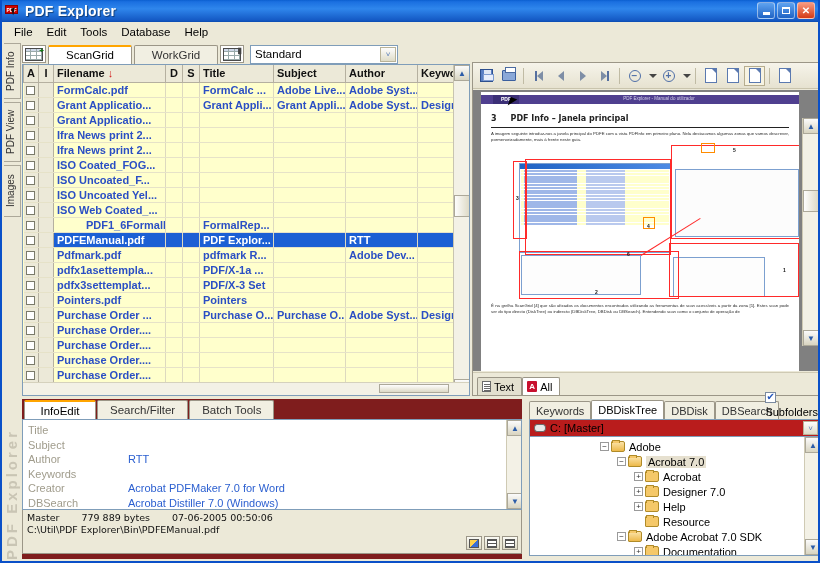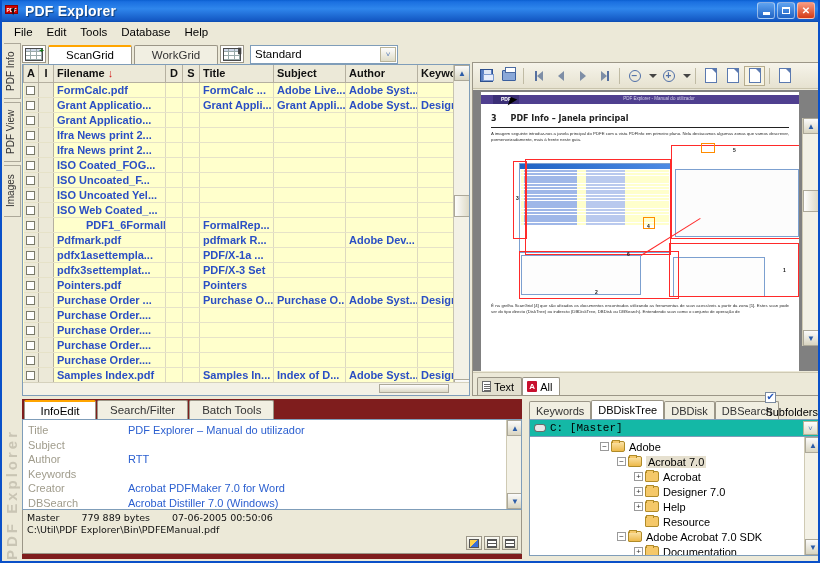--- a/index.html
+++ b/index.html
@@ -372,23 +372,23 @@
   }
   .chkbox {
     width: 11px; height: 11px; background: #fff; border: 1px solid #7a8aa0;
     position: relative;
   }
   .chkbox.on:after {
     content: "✔"; position: absolute; left: 0px; top: -2px;
     font-size: 10px; color: #2255bb;
   }
   .tp-drive {
-    height: 18px; background: #14b8a6; border: 1px solid #7f9db9;
+    height: 18px; background: #b91c1c; border: 1px solid #7f9db9;
     display: flex; align-items: center; gap: 4px; padding-left: 4px;
-    font-size: 11px; position: relative; font-family: Liberation Mono, monospace;
+    font-size: 11px; position: relative;
   }
   .ico-drive {
     width: 12px; height: 8px; background: #e8e8e8;
     border: 1px solid #6a6a6a; border-radius: 4px/5px;
   }
   .tp-drive .dbtn {
     position: absolute; right: 1px; top: 1px; width: 15px; height: 14px;
     background: linear-gradient(to bottom,#fdfdfd,#dfdcc8); border: 1px solid #b9b398;
     display: flex; align-items: center; justify-content: center; color: #5a7fb8; font-size: 8px;
   }
@@ -619,20 +619,31 @@
             <td class="chk"><span class="cb"></span></td>
             <td class="chk"></td>
             <td style="width: 112px; padding-left: 32px;">PDF1_6FormalRe...</td>
             <td></td>
             <td></td>
             <td style="width: 74px;">FormalRep...</td>
             <td style="width: 72px;"></td>
             <td style="width: 72px;"></td>
             <td style="width: 72px;"></td>
           </tr>
+          <tr class="sel">
+            <td class="chk"><span class="cb"></span></td>
+            <td class="chk"></td>
+            <td style="width: 112px;">PDFEManual.pdf</td>
+            <td></td>
+            <td></td>
+            <td style="width: 74px;">PDF Explor...</td>
+            <td style="width: 72px;"></td>
+            <td style="width: 72px;">RTT</td>
+            <td style="width: 72px;"></td>
+          </tr>
           <tr>
             <td class="chk"><span class="cb"></span></td>
             <td class="chk"></td>
             <td style="width: 112px;">Pdfmark.pdf</td>
             <td></td>
             <td></td>
             <td style="width: 74px;">pdfmark R...</td>
             <td style="width: 72px;"></td>
             <td style="width: 72px;">Adobe Dev...</td>
             <td style="width: 72px;"></td>
@@ -948,21 +959,20 @@
 
   <div class="infopanel">
     <div class="ip-tabs">
       <div class="ip-tab active">InfoEdit</div>
       <div class="ip-tab">Search/Filter</div>
       <div class="ip-tab">Batch Tools</div>
     </div>
     <div class="ip-body">
       <div class="ip-row">
         <span class="ip-label">Title</span>
-        <span class="ip-val">PDF Explorer – Manual do utilizador</span>
       </div>
       <div class="ip-row">
         <span class="ip-label">Subject</span>
         <span class="ip-val"></span>
       </div>
       <div class="ip-row">
         <span class="ip-label">Author</span>
         <span class="ip-val">RTT</span>
       </div>
       <div class="ip-row">

